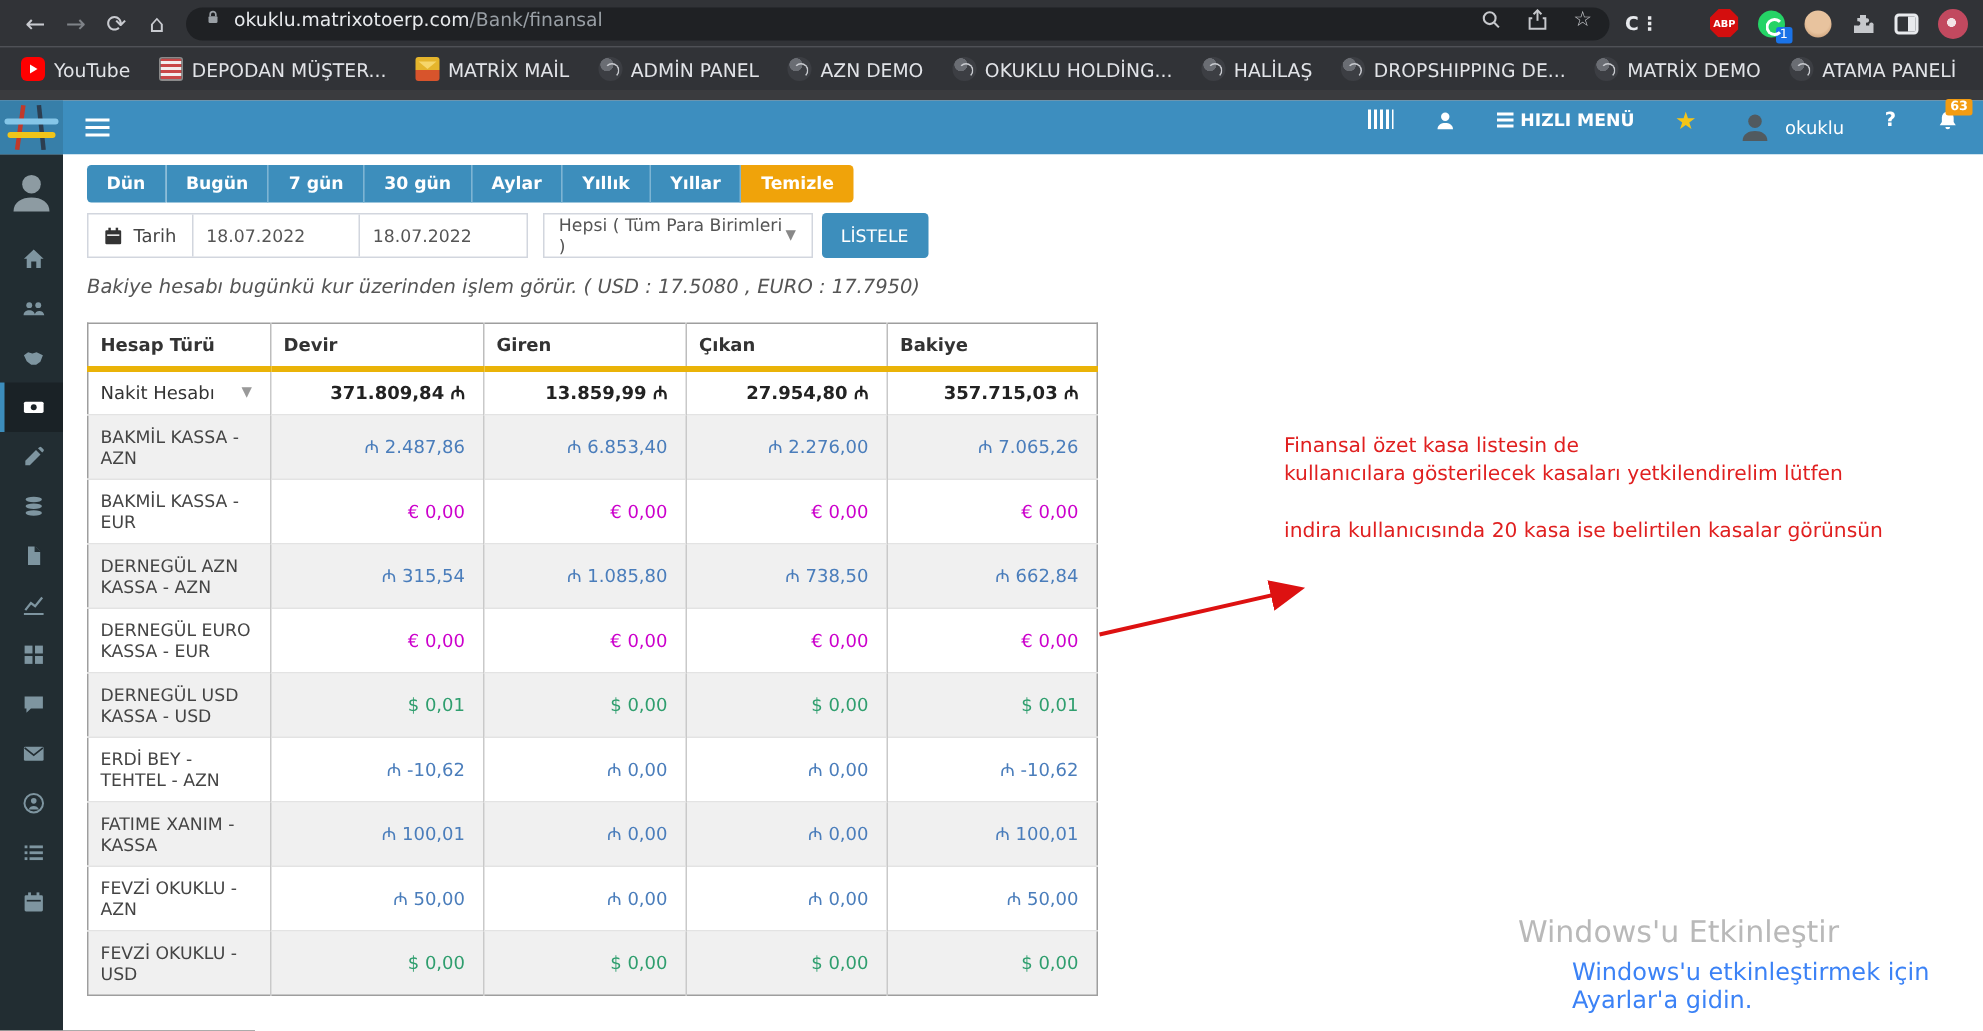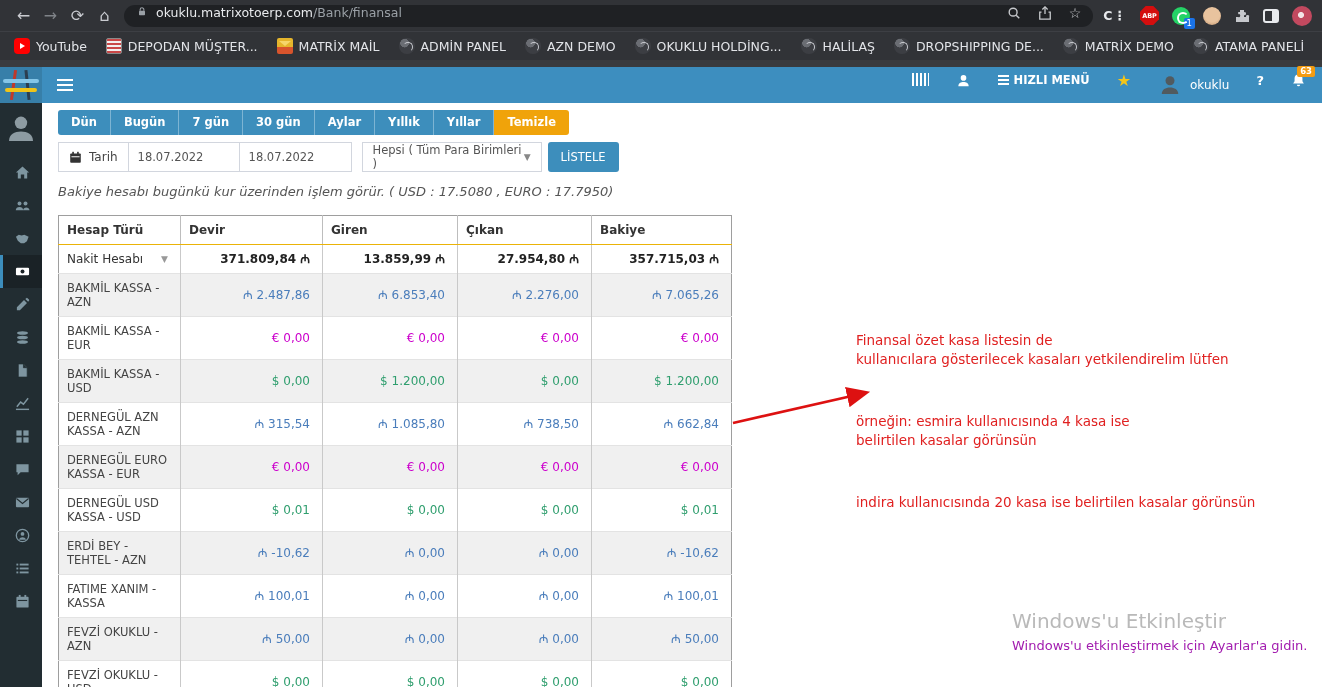--- a/index.html
+++ b/index.html
@@ -14,21 +14,21 @@
   .url-bar { flex:1; height:22px; background:#1f2124; border-radius:11px; margin:0 10px 0 6px;
     display:flex; align-items:flex-start; padding:0 12px; gap:8px; min-width:0; }
   .url-text { font-size:12.5px; white-space:nowrap; overflow:hidden; }
   .url-host { color:#e8eaed; }
   .url-path { color:#9aa0a6; }
   .url-right { margin-left:auto; display:flex; align-items:center; gap:17px; color:#c6c8cc; }
   .ext-area { display:flex; align-items:center; gap:13px; }
   .cz-ico { color:#e8eaed; font-size:12.5px; font-weight:bold; letter-spacing:1px; }
   .abp-ico { width:19px; height:19px; background:#d40e0e; border-radius:3px;
     clip-path:polygon(30% 0,70% 0,100% 30%,100% 70%,70% 100%,30% 100%,0 70%,0 30%);
-    color:#fff; font-size:6.5px; font-weight:bold; display:flex; align-items:center; justify-content:center; }
+    color:#fff; font-size:6.5px; font-weight:bold; display:flex; align-items:center; justify-content:center;margin-left:20px; }
   .wa-ext { position:relative; width:18px; height:18px; background:#25d366; border-radius:50%; }
   .wa-ext::after { content:""; position:absolute; left:5px; top:5px; width:8px; height:8px;
     border:2px solid #fff; border-radius:50%; border-right-color:transparent; }
   .wa-badge { position:absolute; right:-5px; bottom:-4px; background:#1a73e8; color:#fff;
     font-size:8.5px; padding:0 3px; border-radius:2px; line-height:11px; }
   .face-ico { width:18px; height:18px; border-radius:50%;
     background:radial-gradient(circle at 50% 40%, #e8c39e 55%, #b98a62 100%); }
   .puzzle-ico, .split-ico { color:#c6c8cc; }
   .split-ico { width:16px; height:14px; border:2px solid #e8eaed; border-radius:3px; position:relative; }
   .split-ico span { position:absolute; right:0; top:0; bottom:0; width:5px; background:#e8eaed; }
@@ -110,42 +110,42 @@
     display:flex; align-items:center; justify-content:space-between; padding:0 10px; font-size:11.5px; color:#555; }
   .sel-caret { color:#888; font-size:9px; }
   .list-btn { margin-left:6px; height:30px; background:#3d8ebc; color:#fff; font-weight:normal; font-size:11.5px;
     padding:0 13px; border-radius:3px; display:flex; align-items:center; }
 
   .info-text { position:absolute; left:16px; top:81px; font-style:italic; font-size:13px; color:#555; }
 
   table.fin { position:absolute; left:16px; top:112px; width:673px; border-collapse:collapse;
     border:1px solid #9e9e9e; font-size:12px; table-layout:fixed; }
   .fin th { text-align:left; font-size:12px; font-weight:bold; color:#333; padding:7px 8px;
-    border-right:1px solid #bdbdbd; border-bottom:1px solid #eab308; background:#fff; }
+    border-right:1px solid #bdbdbd; border-bottom:4px solid #eab308; background:#fff; }
   .fin td { border-right:1px solid #c9c9c9; border-top:1px solid #e3e3e3; padding:7px 12px 7px 8px;
     vertical-align:middle; line-height:14px; }
   .fin th:last-child, .fin td:last-child { border-right:none; }
   .fin tbody tr:nth-child(even) { background:#f0f0f0; }
   .cell-label { color:#444; font-size:11.5px; }
   .cell-val { text-align:right; font-size:12px; }
   .val-azn { color:#4a7dbb; }
   .val-eur { color:#cc00cc; }
   .val-usd { color:#2f9e6e; }
   .sum-label { display:flex; justify-content:space-between; align-items:center; color:#333; font-size:12px; }
   .sum-caret { color:#999; font-size:9px; }
   .sum-val { font-weight:bold; color:#222; }
 
   .annotation { position:absolute; left:814px; top:185px; color:#e02020; font-size:13.5px; line-height:19px; width:440px; }
-  .ann-p { margin-bottom:19px;margin-top:43px; }
+  .ann-p { margin-bottom:19px; }
 
   .arrow-svg { position:absolute; left:685px; top:280px; }
 
   .watermark { position:absolute; left:970px; top:506px; color:#bdbdbd; }
   .wm-title { font-size:20px; font-weight:400; color:#b9b9b9; }
-  .wm-sub { font-size:13px; color:#a21caf; margin-top:5px; }
+  .wm-sub { font-size:16px; color:#3b82f6; margin-top:5px;margin-left:36px; }
 </style>
 </head>
 <body>
 
 <div class="screen">
 
   <div class="browser-toolbar">
     <span class="nav-ico">←</span>
     <span class="nav-ico dim">→</span>
     <span class="nav-ico">⟳</span>
@@ -451,27 +451,20 @@
             <td class="cell-val val-azn">₼ 7.065,26</td>
      </tr>
           <tr>
        <td class="cell-label">BAKMİL KASSA - EUR</td>
        <td class="cell-val val-eur">€ 0,00</td>
             <td class="cell-val val-eur">€ 0,00</td>
             <td class="cell-val val-eur">€ 0,00</td>
             <td class="cell-val val-eur">€ 0,00</td>
      </tr>
           <tr>
-       <td class="cell-label">BAKMİL KASSA - USD</td>
-       <td class="cell-val val-usd">$ 0,00</td>
-            <td class="cell-val val-usd">$ 1.200,00</td>
-            <td class="cell-val val-usd">$ 0,00</td>
-            <td class="cell-val val-usd">$ 1.200,00</td>
-     </tr>
-          <tr>
        <td class="cell-label">DERNEGÜL AZN KASSA - AZN</td>
        <td class="cell-val val-azn">₼ 315,54</td>
             <td class="cell-val val-azn">₼ 1.085,80</td>
             <td class="cell-val val-azn">₼ 738,50</td>
             <td class="cell-val val-azn">₼ 662,84</td>
      </tr>
           <tr>
        <td class="cell-label">DERNEGÜL EURO KASSA - EUR</td>
        <td class="cell-val val-eur">€ 0,00</td>
             <td class="cell-val val-eur">€ 0,00</td>
@@ -513,24 +506,20 @@
             <td class="cell-val val-usd">$ 0,00</td>
             <td class="cell-val val-usd">$ 0,00</td>
      </tr>
         </tbody>
     </table>
 
     <div class="annotation" id="annotation">
         <div class="ann-p">
           <div>Finansal özet kasa listesin de</div>
           <div>kullanıcılara gösterilecek kasaları yetkilendirelim lütfen</div>
-        </div>
-        <div class="ann-p">
-          <div>örneğin: esmira kullanıcısında 4 kasa ise</div>
-          <div>belirtilen kasalar görünsün</div>
         </div>
         <div class="ann-p">
           <div>indira kullanıcısında  20 kasa ise belirtilen kasalar görünsün</div>
         </div>
       </div>
 
     <svg class="arrow-svg" width="160" height="48">
       <defs>
         <marker id="ah" markerWidth="9" markerHeight="8" refX="7" refY="4" orient="auto">
           <path d="M0,0 L9,4 L0,8 z" fill="#dd1111"></path>

